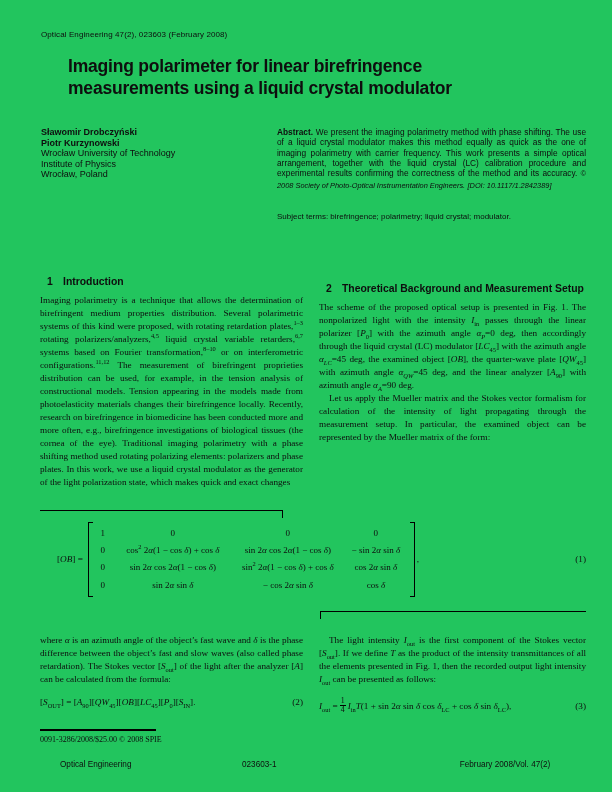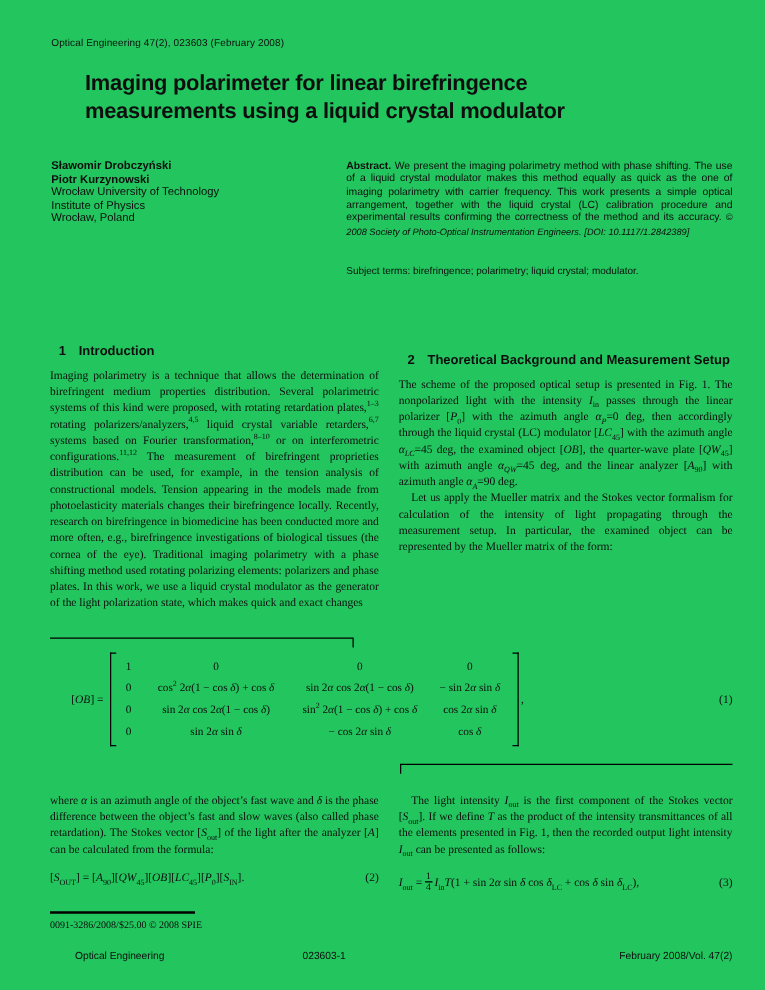--- a/index.html
+++ b/index.html
@@ -59,21 +59,21 @@
   .eq3-body { display:inline-flex; align-items:center; }
   .frac { display:inline-flex; flex-direction:column; align-items:center; margin:0 2px; font-size:7.8px; line-height:8.4px; }
   .frac .den { border-top:0.9px solid #000; padding:0 1px; }
 
   .footnote-rule { position:absolute; left:40px; top:729px; width:116px; height:2.3px; background:#000; }
   .footnote { position:absolute; left:40px; top:735px; font-size:8px; }
 
   .footer { position:absolute; left:40px; top:760px; width:546px; display:flex; font-family:"Liberation Sans",sans-serif; font-size:8.2px; }
   .footer > div { flex:1;padding-left:20px; }
   .footer .c { text-align:left; }
-  .footer .r { text-align:right; }
+  .footer .r { text-align:center; }
 </style>
 </head>
 <body>
 
 <div class="page">
 
   <div class="journal-line">Optical Engineering 47(2), 023603 (February 2008)</div>
 
   <div class="title">
     <div>Imaging polarimeter for linear birefringence</div>

